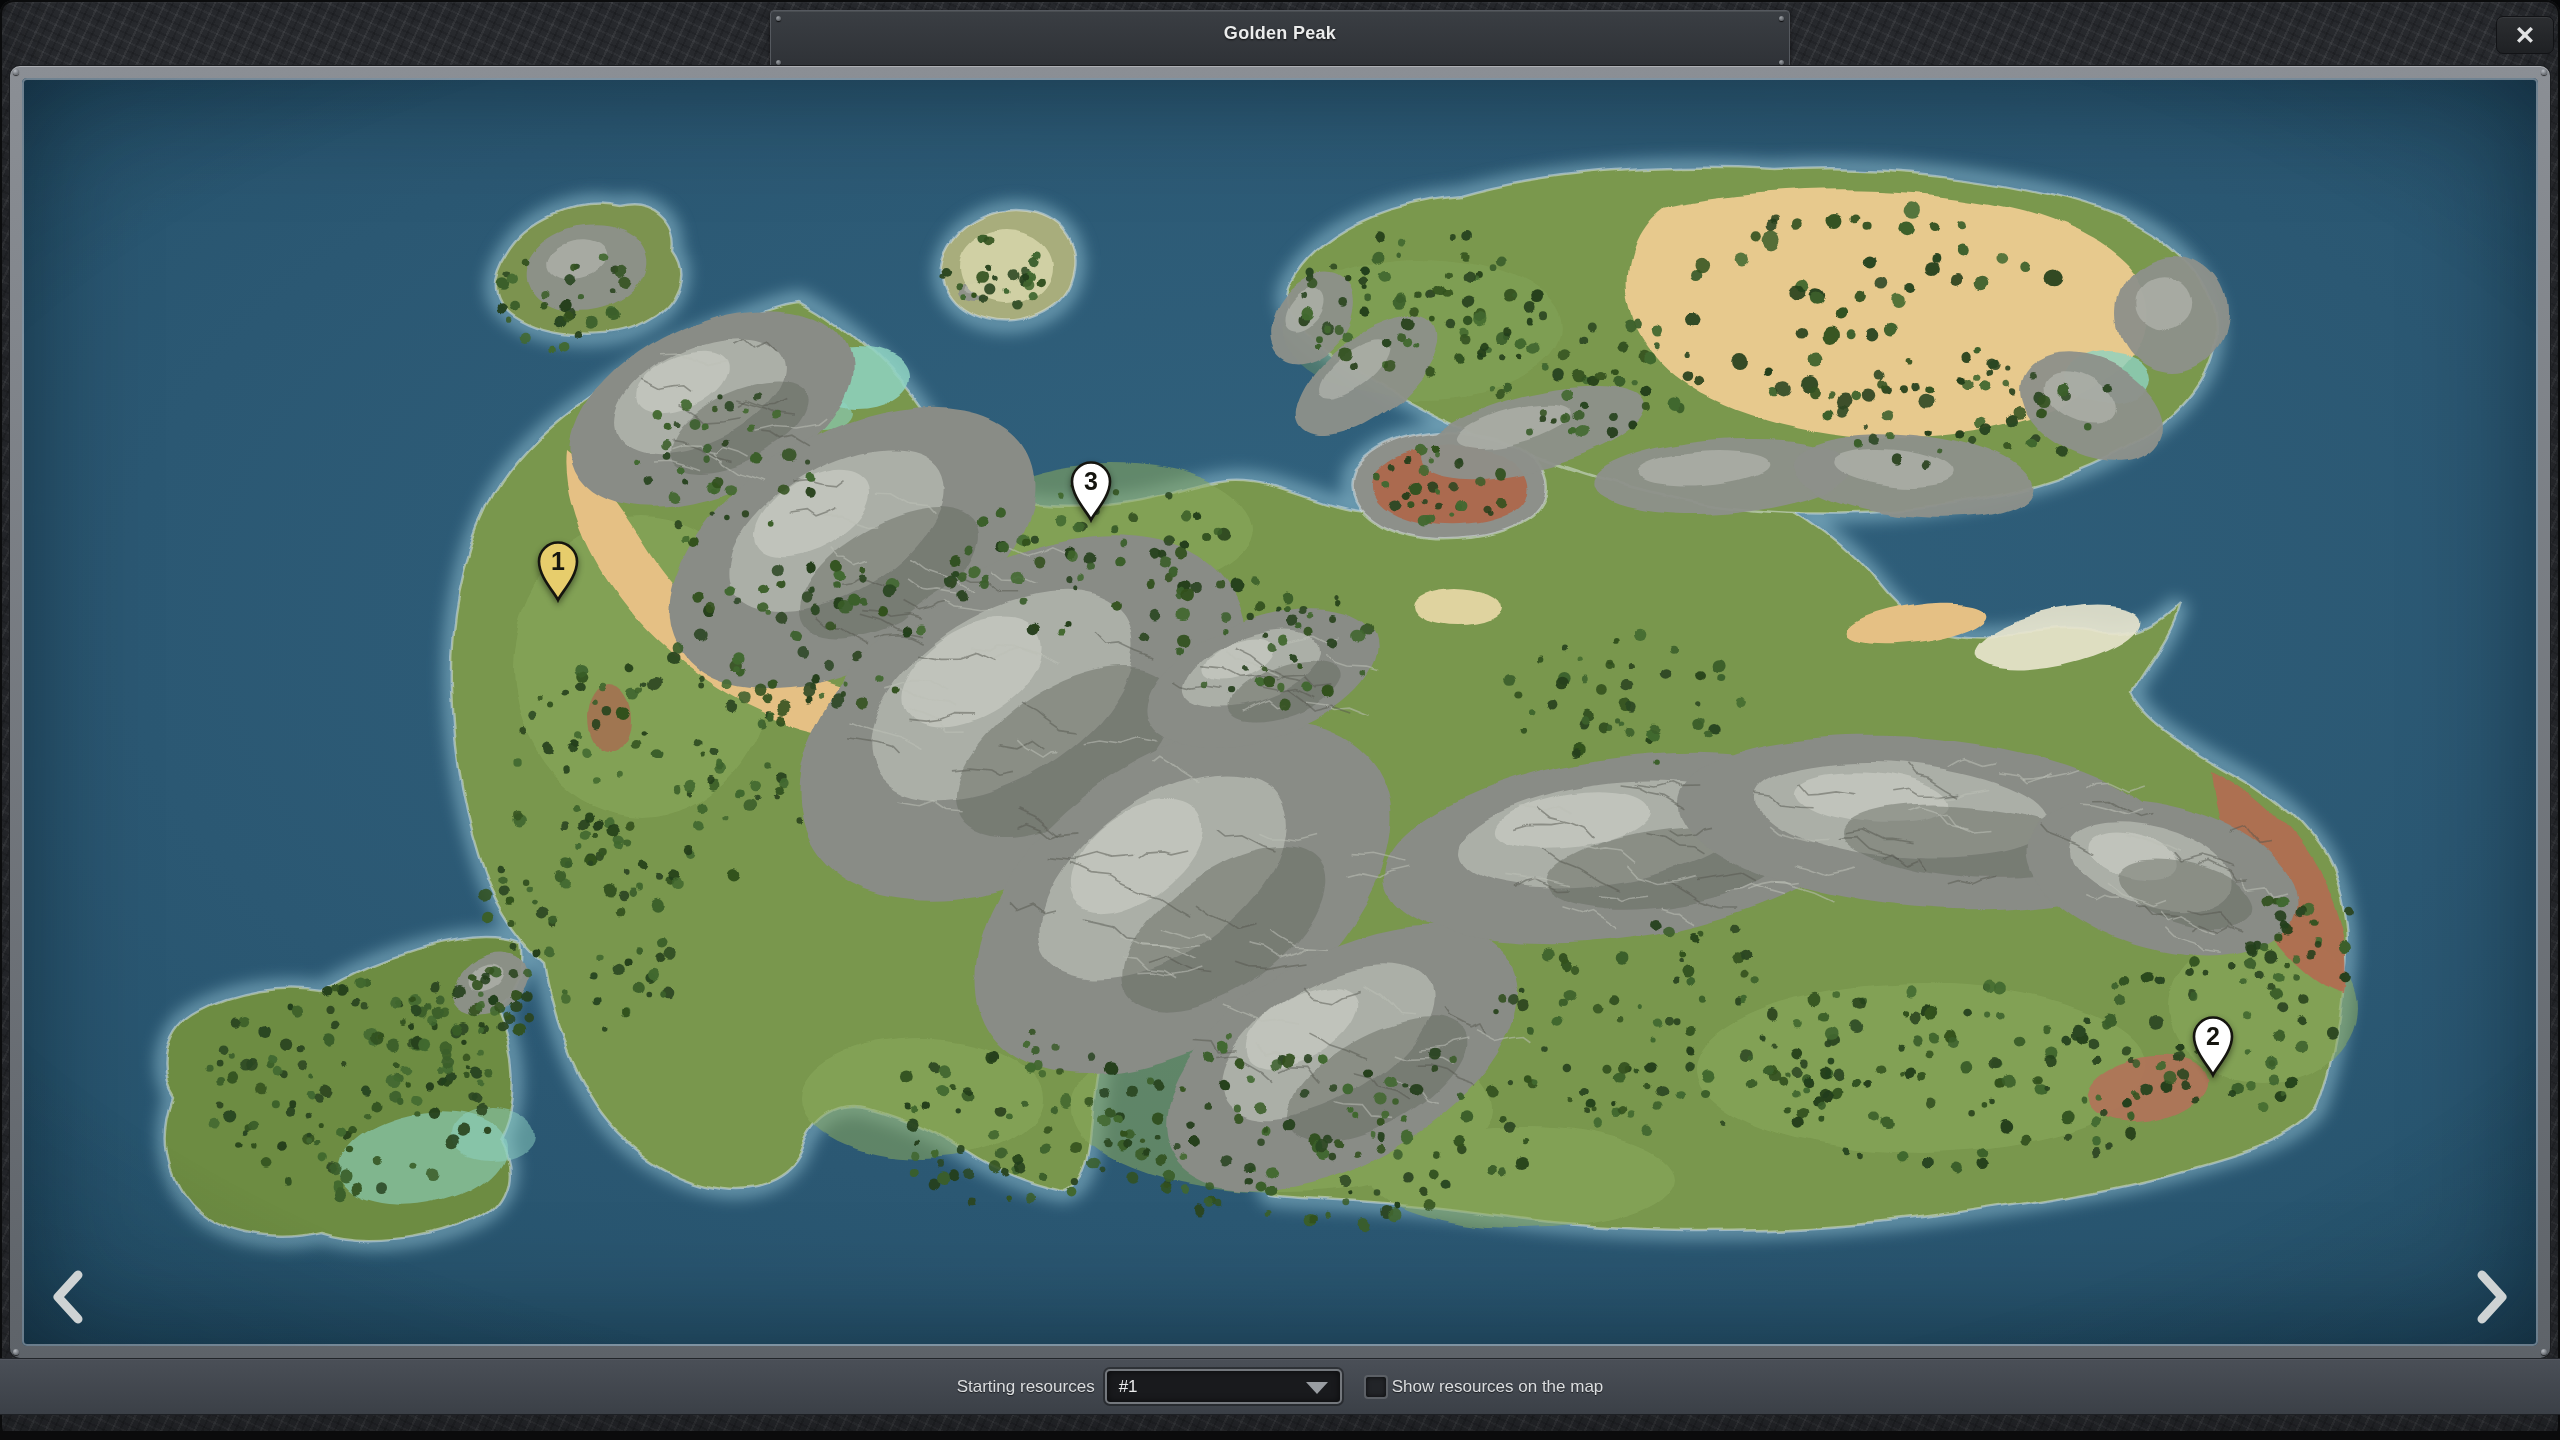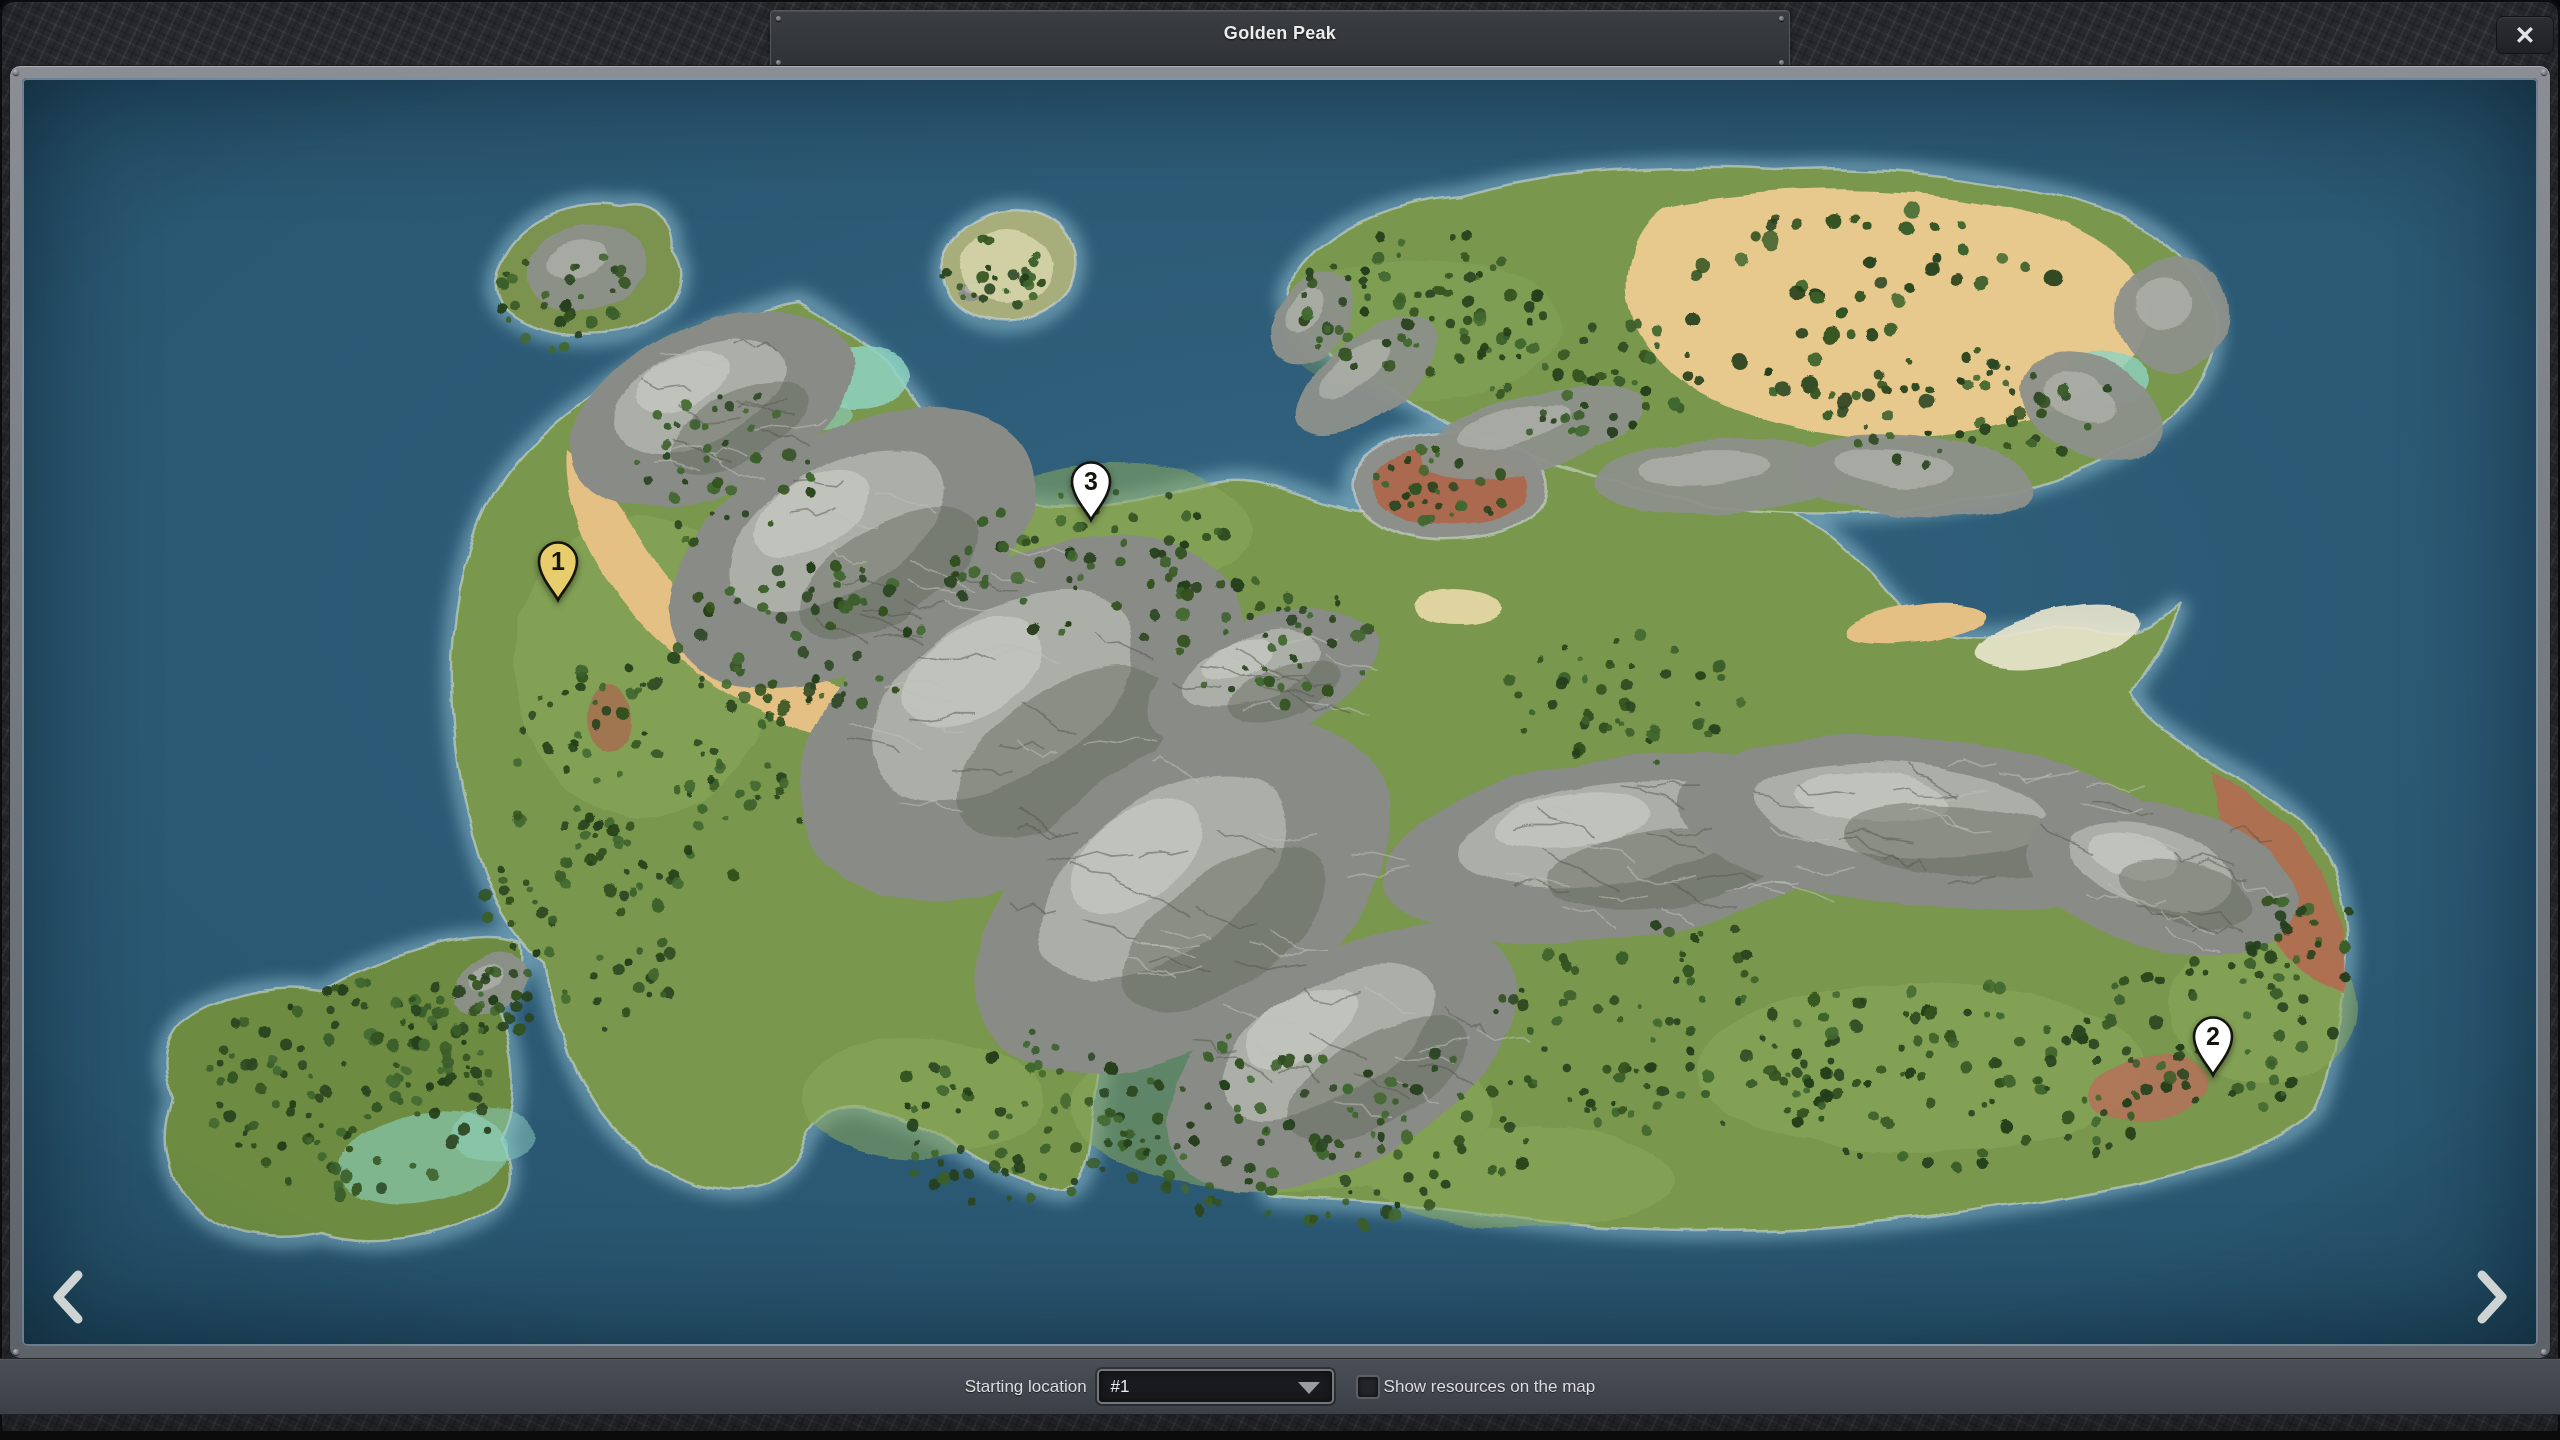--- a/index.html
+++ b/index.html
@@ -1716,21 +1716,21 @@
       <div class="nav-arrow nav-next">
         <svg width="44" height="60" viewBox="0 0 44 60">
           <polyline points="12,8 32,30 12,52" fill="none" stroke="#d9dcdb" stroke-width="9" stroke-linecap="round" stroke-linejoin="round"></polyline>
         </svg>
       </div>
     </div>
   </div>
 
   <div class="bottom-bar">
     <div class="controls">
-      <span class="bb-label">Starting location</span>
+      <span class="bb-label">Starting resources</span>
       <div class="dropdown">
         <span class="dd-value">#1</span>
         <span class="dd-arrow"></span>
       </div>
       <div class="checkbox"></div>
       <span class="bb-label cb-label">Show resources on the map</span>
     </div>
   </div>
 
   <div class="black-strip"></div>

